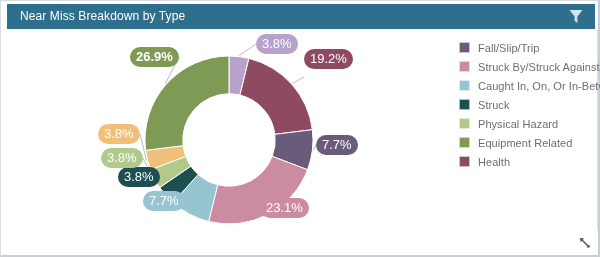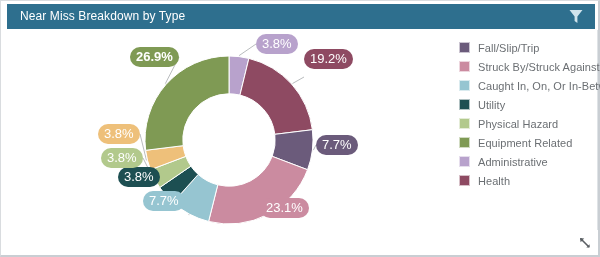--- a/index.html
+++ b/index.html
@@ -149,33 +149,29 @@
       <div class="legend-item">
         <span class="legend-swatch" style="background: rgb(203, 139, 160);"></span>
         <span class="legend-label">Struck By/Struck Against</span>
       </div>
       <div class="legend-item">
         <span class="legend-swatch" style="background: rgb(150, 197, 209);"></span>
         <span class="legend-label">Caught In, On, Or In-Between</span>
       </div>
       <div class="legend-item">
         <span class="legend-swatch" style="background: rgb(29, 79, 82);"></span>
-        <span class="legend-label">Utility</span>
+        <span class="legend-label">Struck</span>
       </div>
       <div class="legend-item">
         <span class="legend-swatch" style="background: rgb(178, 201, 140);"></span>
         <span class="legend-label">Physical Hazard</span>
       </div>
       <div class="legend-item">
         <span class="legend-swatch" style="background: rgb(127, 154, 84);"></span>
         <span class="legend-label">Equipment Related</span>
-      </div>
-      <div class="legend-item">
-        <span class="legend-swatch" style="background: rgb(184, 162, 204);"></span>
-        <span class="legend-label">Administrative</span>
       </div>
       <div class="legend-item">
         <span class="legend-swatch" style="background: rgb(142, 74, 98);"></span>
         <span class="legend-label">Health</span>
       </div>
     </div>
 
   <div id="resize-handle">
     <svg width="14" height="14" viewBox="0 0 14 14">
       <path d="M2.5 2.5 L11 11" stroke="#5a5f63" stroke-width="1.6" fill="none"></path>

